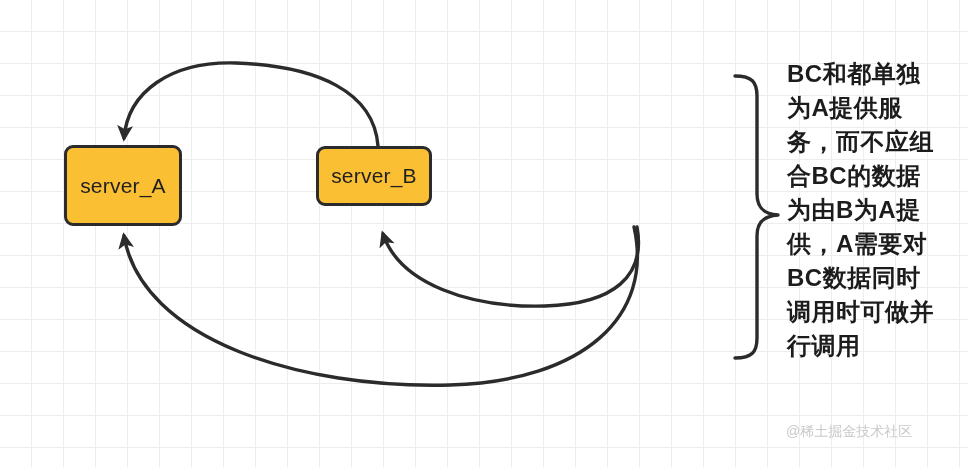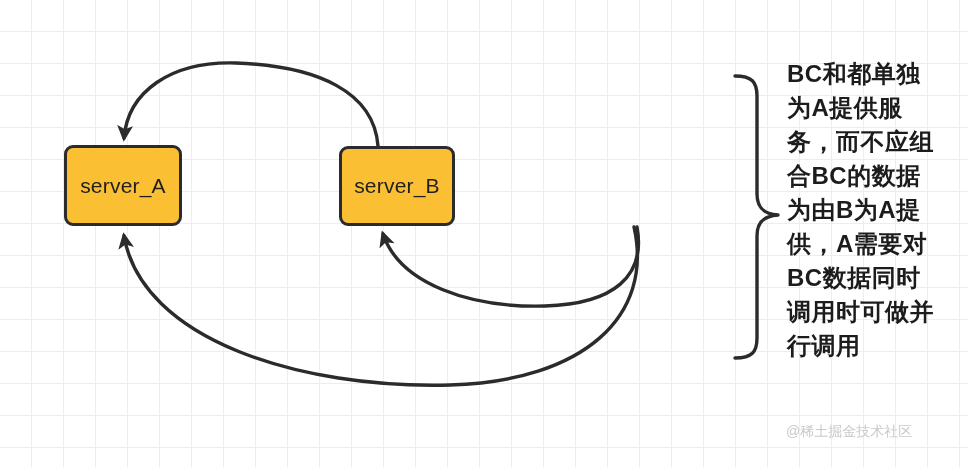--- a/index.html
+++ b/index.html
@@ -38,21 +38,21 @@
     justify-content: center;
     text-align: center;
     color: #1f1f1f;
     font-size: 21px;
     line-height: 26px;
     letter-spacing: 0.2px;
     word-break: break-all;
     padding: 0 6px;
   }
   #node-a { left: 64px;  top: 145px; width: 118px; height: 81px; }
-  #node-b { left: 339px; top: 146px; width: 116px; height: 80px; }
+  #node-b { left: 316px; top: 146px; width: 116px; height: 60px; }
   #node-c { left: 573px; top: 146px; width: 120px; height: 80px; }
 
   #annotation {
     position: absolute;
     left: 787px;
     top: 57px;
     width: 152px;
     font-size: 24px;
     line-height: 34px;
     font-weight: bold;

